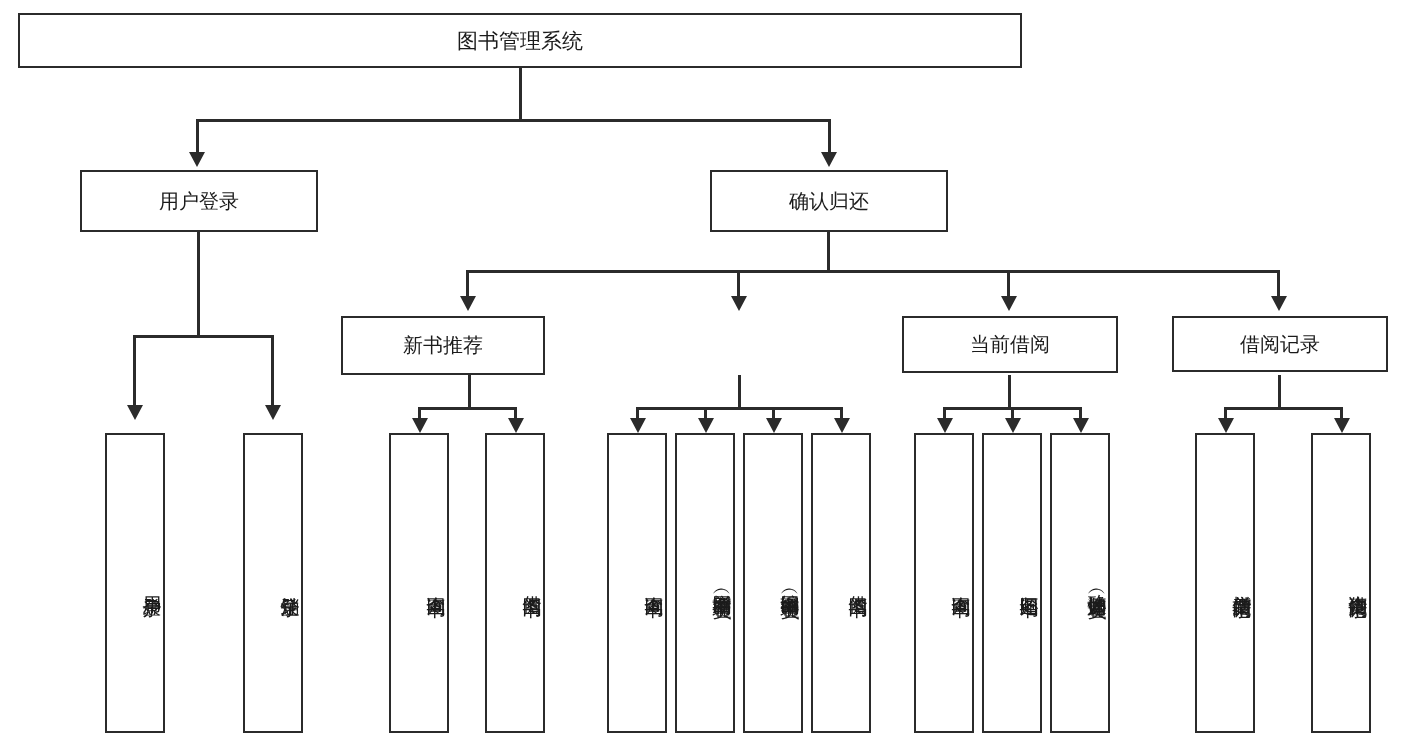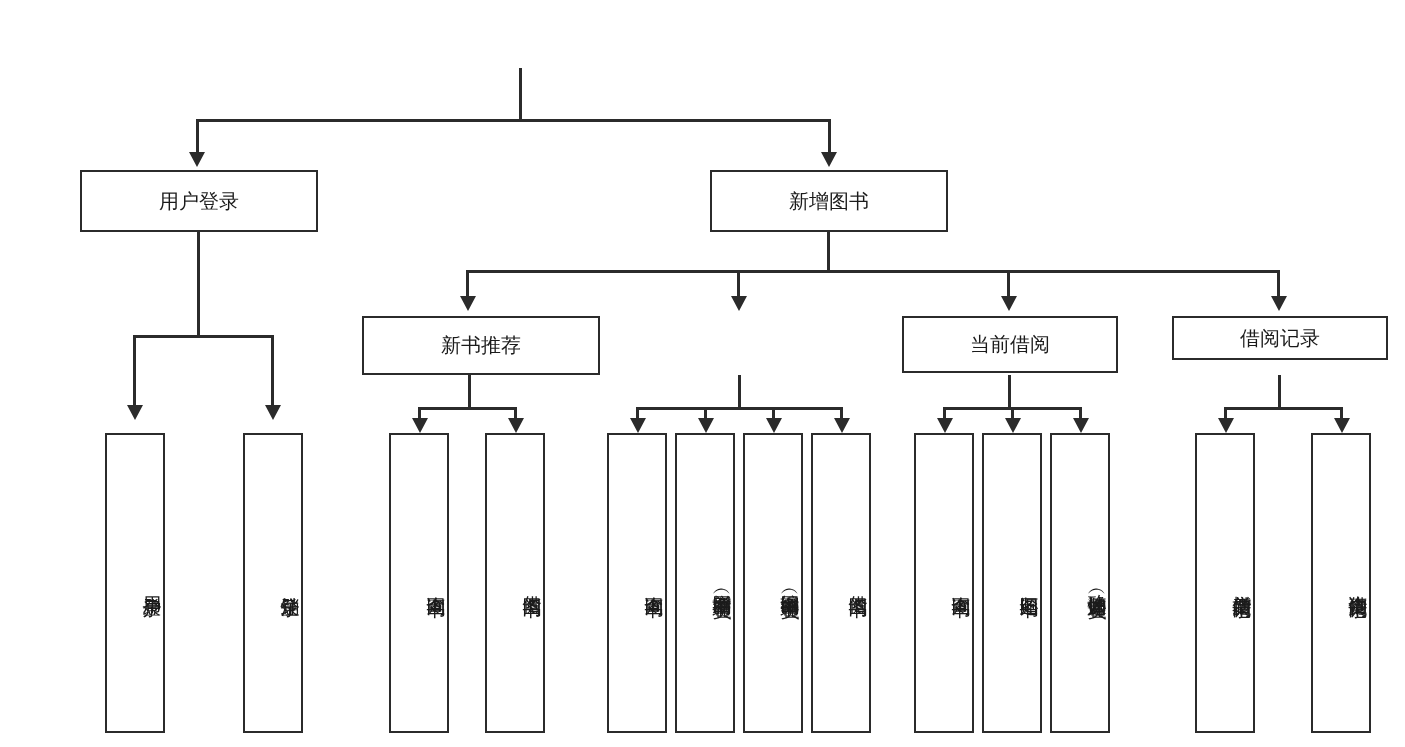--- a/index.html
+++ b/index.html
@@ -61,37 +61,40 @@
     color:#b9b9b9;
     white-space:nowrap;
     letter-spacing:0.5px;
   }
 </style>
 </head>
 <body>
 
 <div id="canvas">
 
+  <div class="node root" style="left:18px;top:13px;width:1004px;height:55px;">
+    <span>图书管理系统</span>
+  </div>
 
   <div class="vline" style="left:519px;top:68px;width:3px;height:51px;"></div>
 
   <div class="hline" style="left:196px;top:119px;width:635px;height:3px;"></div>
 
   <div class="vline" style="left:196px;top:119px;width:3px;height:35px;"></div>
   <div class="arrow" style="left:189px;top:152px;"></div>
 
   <div class="vline" style="left:828px;top:119px;width:3px;height:35px;"></div>
   <div class="arrow" style="left:821px;top:152px;"></div>
 
   <div class="node lvl2" style="left:80px;top:170px;width:238px;height:62px;">
     <span>用户登录</span>
   </div>
 
   <div class="node lvl2" style="left:710px;top:170px;width:238px;height:62px;">
-    <span>新增图书</span>
+    <span>确认归还</span>
   </div>
 
   <div class="vline" style="left:197px;top:232px;width:3px;height:103px;"></div>
   <div class="hline" style="left:133px;top:335px;width:140px;height:3px;"></div>
   <div class="vline" style="left:133px;top:335px;width:3px;height:72px;"></div>
   <div class="arrow" style="left:127px;top:405px;"></div>
   <div class="vline" style="left:271px;top:335px;width:3px;height:72px;"></div>
   <div class="arrow" style="left:265px;top:405px;"></div>
 
   <div class="vline" style="left:827px;top:232px;width:3px;height:38px;"></div>
@@ -102,27 +105,27 @@
 
   <div class="vline" style="left:737px;top:270px;width:3px;height:28px;"></div>
   <div class="arrow" style="left:731px;top:296px;"></div>
 
   <div class="vline" style="left:1007px;top:270px;width:3px;height:28px;"></div>
   <div class="arrow" style="left:1001px;top:296px;"></div>
 
   <div class="vline" style="left:1277px;top:270px;width:3px;height:28px;"></div>
   <div class="arrow" style="left:1271px;top:296px;"></div>
 
-  <div class="node lvl3" style="left:362px;top:316px;width:238px;height:59px;">
+  <div class="node lvl3" style="left:341px;top:316px;width:204px;height:59px;">
     <span>新书推荐</span>
   </div>
   <div class="node lvl3" style="left:902px;top:316px;width:216px;height:57px;">
     <span>当前借阅</span>
   </div>
-  <div class="node lvl3" style="left:1172px;top:316px;width:216px;height:44px;">
+  <div class="node lvl3" style="left:1172px;top:316px;width:216px;height:56px;">
     <span>借阅记录</span>
   </div>
 
   <div class="vline" style="left:468px;top:375px;width:3px;height:32px;"></div>
   <div class="hline" style="left:418px;top:407px;width:99px;height:3px;"></div>
   <div class="vline" style="left:418px;top:407px;width:3px;height:16px;"></div>
   <div class="arrow" style="left:412px;top:418px;"></div>
   <div class="vline" style="left:514px;top:407px;width:3px;height:16px;"></div>
   <div class="arrow" style="left:508px;top:418px;"></div>
 

